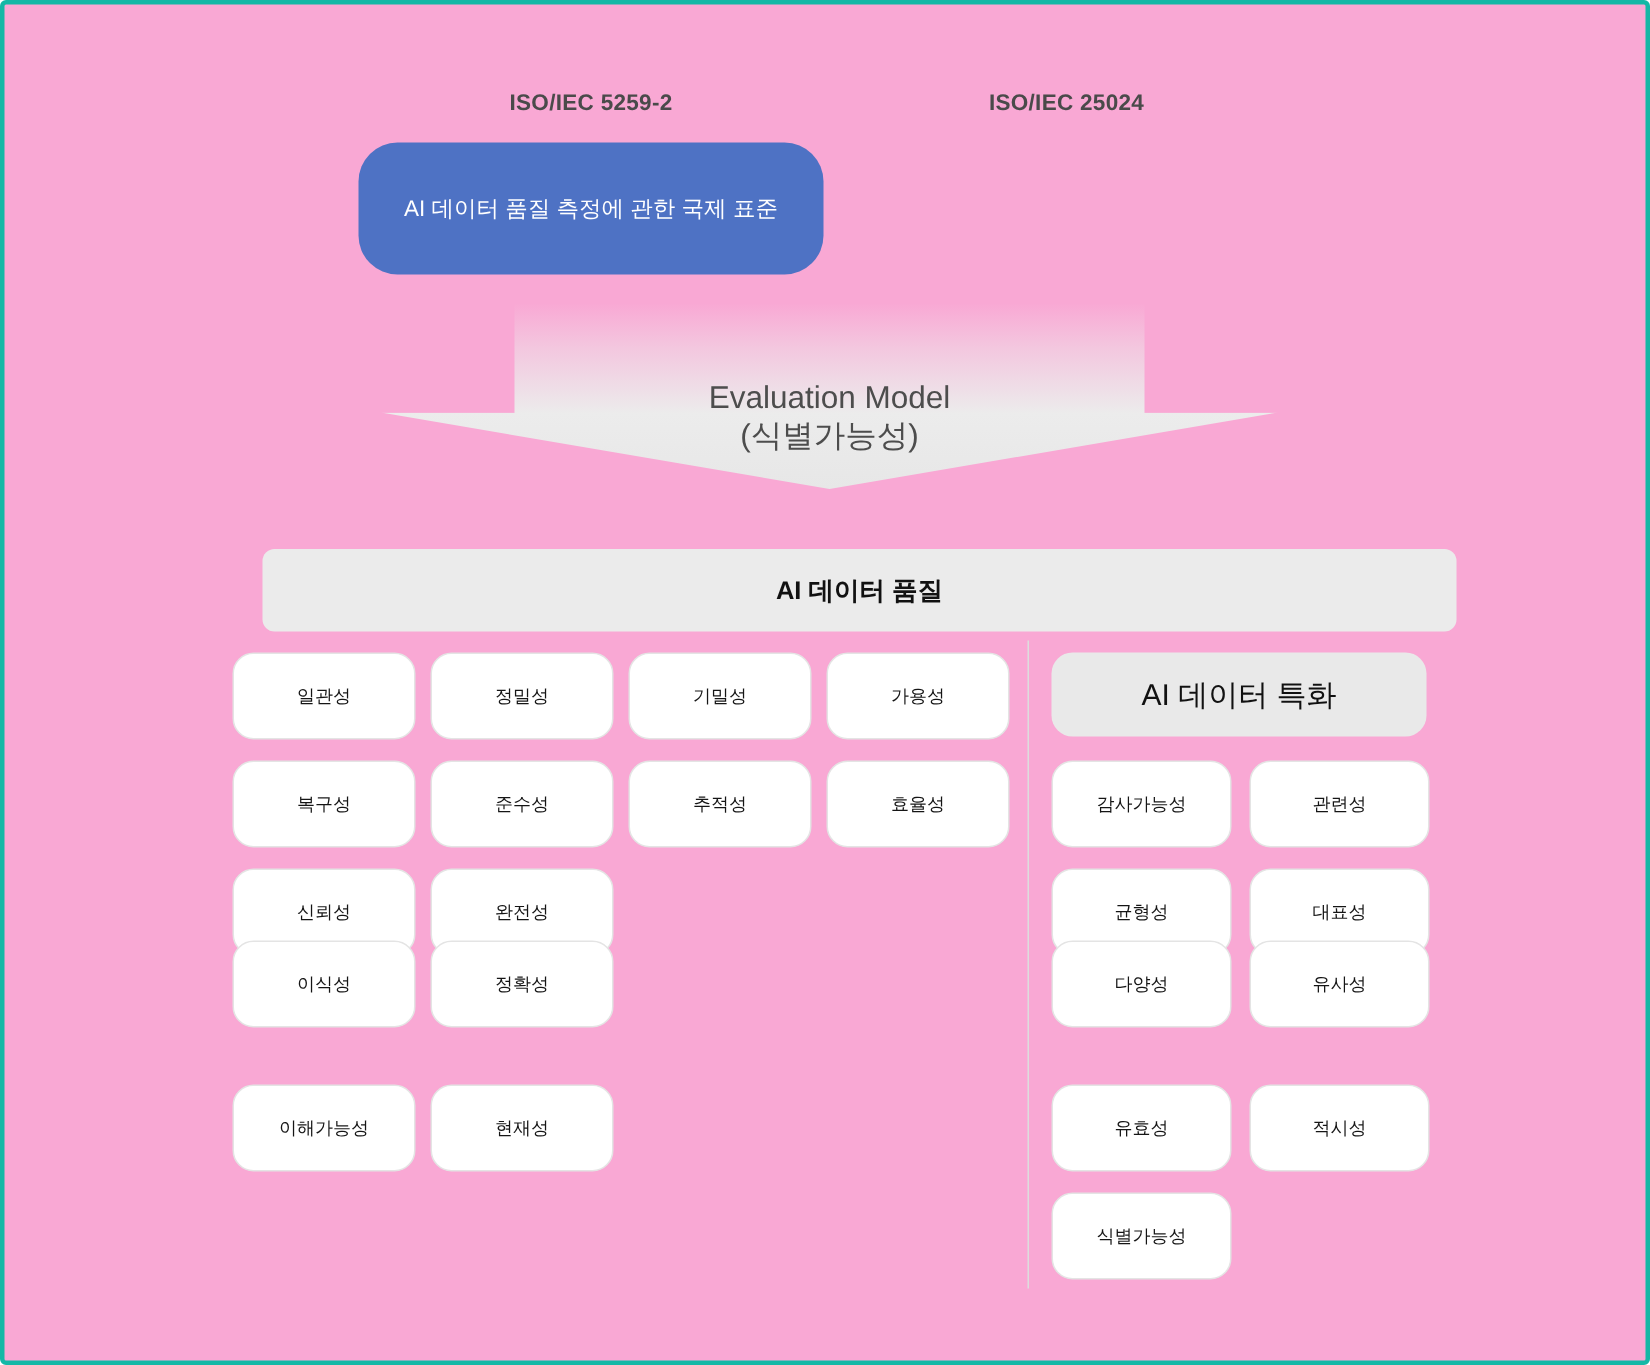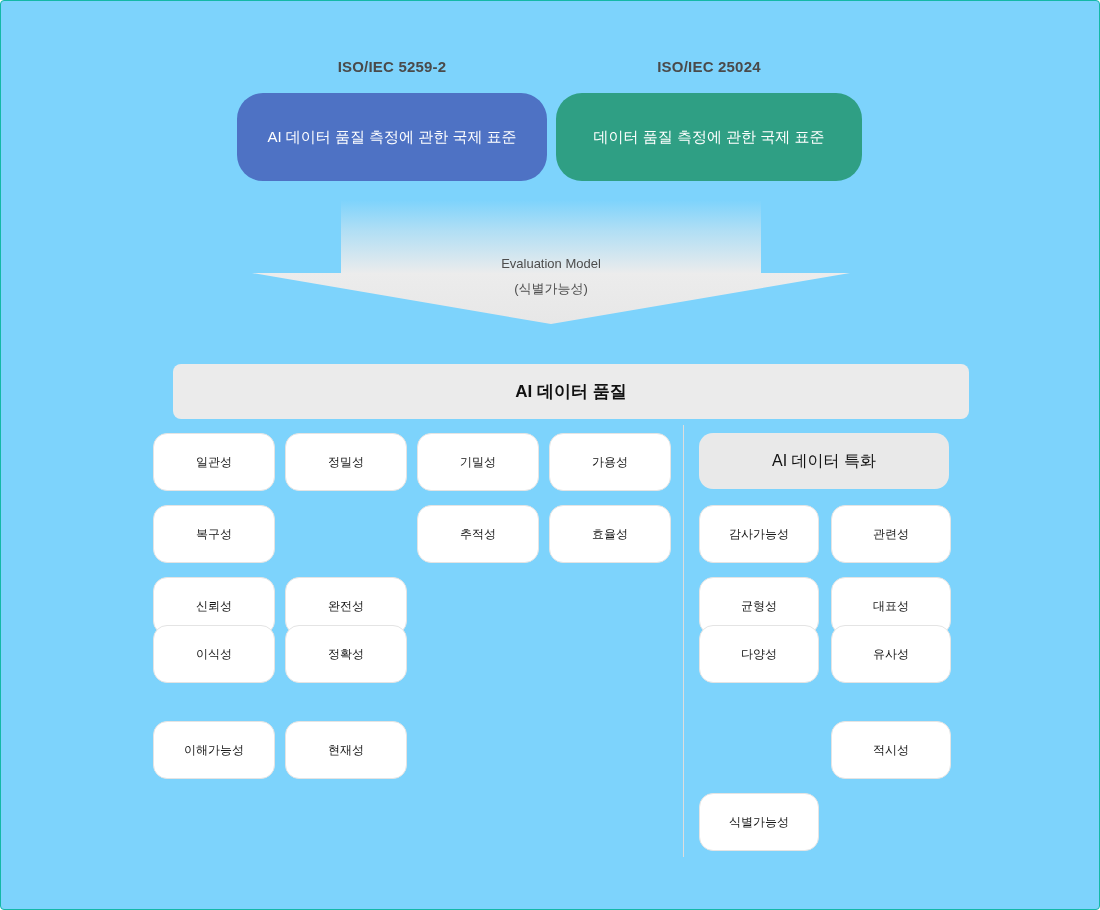--- a/index.html
+++ b/index.html
@@ -1,95 +1,96 @@
 <!DOCTYPE html>
 <html style="--blue: #4e72c4; --green: #2f9f84; --bar: #ebebeb; --boxborder: #e4e4e4;"><head>
 <meta charset="utf-8">
 <style>
   html,body{margin:0;padding:0;background:#ffffff;}
   body{font-family:"Liberation Sans","DejaVu Sans",sans-serif;}
   #canvas{
     position:relative;width:1100px;height:910px;box-sizing:border-box;
-    background:#7dd3fc;border:1px solid #14b8a6;border-radius:4px;overflow:hidden;
+    background:#f9a8d4;border:3px solid #14b8a6;border-radius:4px;overflow:hidden;
   }
 
   
   .std-code{position:absolute;top:57px;font-size:15px;font-weight:600;color:#4a4a4a;text-align:center;letter-spacing:.2px;}
   #code1{left:236px;width:310px;}
   #code2{left:555px;width:306px;}
   .pill{position:absolute;top:92px;height:88px;border-radius:26px;display:flex;align-items:center;justify-content:center;color:#fff;font-size:15px;font-weight:500;text-align:left;}
   #pill1{left:236px;width:310px;background:var(--blue,#4e72c4);}
   #pill2{left:555px;width:306px;background:var(--green,#2f9f84);}
 
   
   .arrow-shaft{position:absolute;left:340px;top:199px;width:420px;height:74px;
     background:linear-gradient(180deg,rgba(236,236,236,0) 0%,rgba(236,236,236,.45) 40%,#ececec 100%);}
   .arrow-head{position:absolute;left:251px;top:272px;width:598px;height:51px;
     background:linear-gradient(180deg,#ececec,#e7e7e7);
     clip-path:polygon(0 0,100% 0,50% 100%);}
   .arrow-label{position:absolute;left:251px;top:250px;width:598px;text-align:center;
-    color:#4d4d4d;font-size:13px;line-height:25px;}
+    color:#4d4d4d;font-size:21px;line-height:25px;}
 
   
   .qbar{position:absolute;left:152px;top:363px;width:796px;height:55px;background:var(--bar,#ebebeb);
     border-radius:8px;display:flex;align-items:center;justify-content:center;
     font-size:17px;font-weight:600;color:#111;margin-left:20px;}
   .sbar{position:absolute;left:698px;top:432px;width:250px;height:56px;background:#e9e9e9;
     border-radius:14px;display:flex;align-items:center;justify-content:center;
-    font-size:16px;font-weight:500;color:#111;}
+    font-size:20px;font-weight:500;color:#111;}
 
   
   .box{position:absolute;width:120px;height:56px;background:#fff;border:1px solid var(--boxborder,#e4e4e4);
     border-radius:14px;display:flex;align-items:center;justify-content:center;
     font-size:12px;color:#151515;}
   .lc1{left:152px}.lc2{left:284px}.lc3{left:416px}.lc4{left:548px}
   .rc1{left:698px;width:118px}.rc2{left:830px;width:118px}
   .r1{top:432px}.r2{top:504px}.r3{top:576px}.r4{top:624px}.r5{top:720px}.r6{top:792px}
 
   .divider{position:absolute;left:682px;top:424px;width:1px;height:432px;background:#dddddd;}
 </style>
 </head>
 <body>
 
 <div id="canvas">
 
   <div class="std-code" id="code1">ISO/IEC 5259-2</div>
   <div class="std-code" id="code2">ISO/IEC 25024</div>
 
   <div class="pill" id="pill1">AI 데이터 품질 측정에 관한 국제 표준</div>
-  <div class="pill" id="pill2">데이터 품질 측정에 관한 국제 표준</div>
 
   <div class="arrow-shaft"></div>
   <div class="arrow-head"></div>
   <div class="arrow-label">
     <div>Evaluation Model</div>
     <div>(식별가능성)</div>
   </div>
 
   <div class="qbar">AI 데이터 품질</div>
 
   <div class="box lc1 r1">일관성</div>
   <div class="box lc3 r1">기밀성</div>
   <div class="box lc2 r1">정밀성</div>
   <div class="box lc4 r1">가용성</div>
   <div class="box lc1 r2">복구성</div>
+  <div class="box lc2 r2">준수성</div>
   <div class="box lc3 r2">추적성</div>
   <div class="box lc4 r2">효율성</div>
   <div class="box lc1 r3">신뢰성</div>
   <div class="box lc2 r3">완전성</div>
   <div class="box lc1 r4">이식성</div>
   <div class="box lc2 r4">정확성</div>
   <div class="box lc1 r5">이해가능성</div>
   <div class="box lc2 r5">현재성</div>
 
   <div class="divider"></div>
 
   <div class="sbar">AI 데이터 특화</div>
   <div class="box rc1 r2">감사가능성</div>
   <div class="box rc2 r2">관련성</div>
   <div class="box rc1 r3">균형성</div>
   <div class="box rc2 r3">대표성</div>
   <div class="box rc1 r4">다양성</div>
   <div class="box rc2 r4">유사성</div>
+  <div class="box rc1 r5">유효성</div>
   <div class="box rc1 r6">식별가능성</div>
   <div class="box rc2 r5">적시성</div>
 
 </div>
 
 </body></html>

